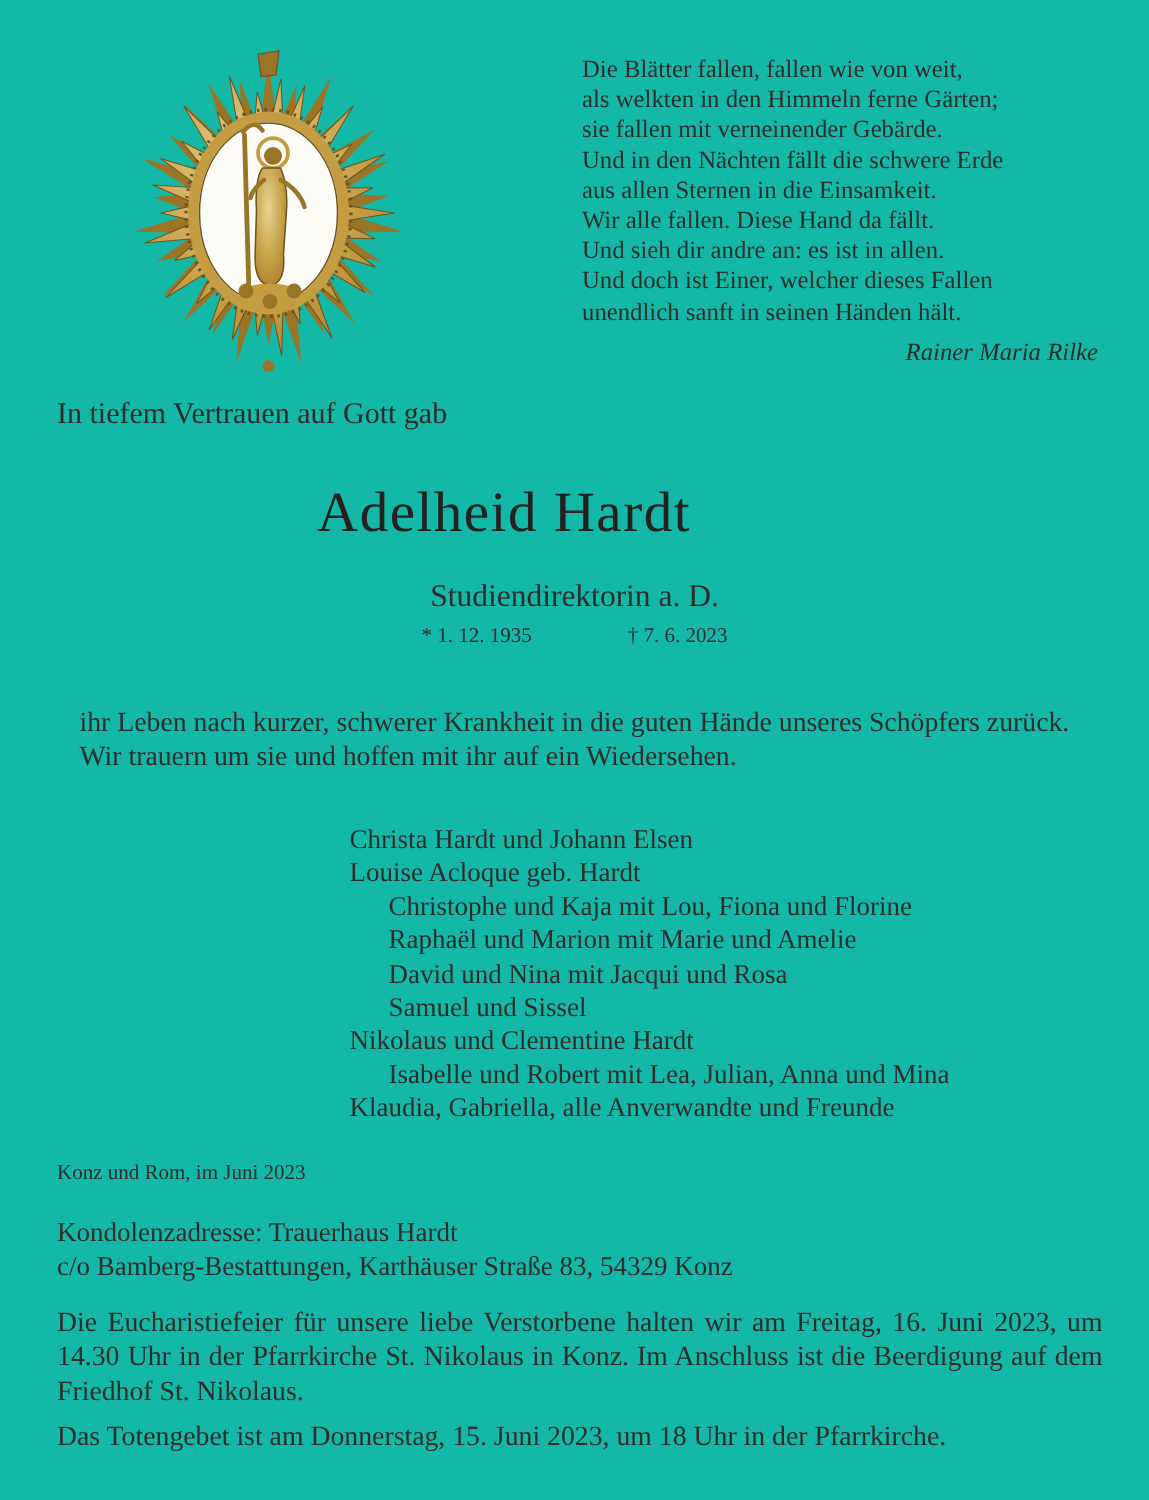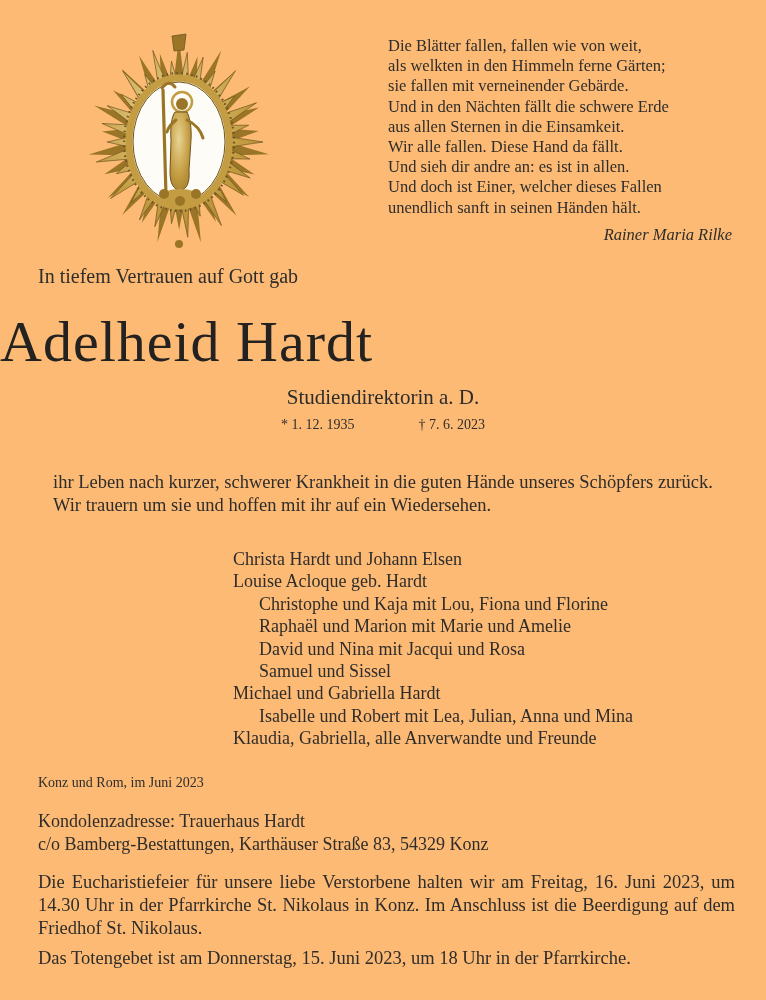--- a/index.html
+++ b/index.html
@@ -2,33 +2,33 @@
 <html lang="de"><head>
 <meta charset="utf-8">
 <title>Traueranzeige</title>
 <style>
   html,body{margin:0;padding:0;}
   body{
     width:766px;height:1000px;background:#ffffff;
     font-family:"Liberation Serif","DejaVu Serif",serif;
     color:#2e2d2b;position:relative;overflow:hidden;
   }
-  .page{position:absolute;inset:0;width:766px;height:1000px;background:#fdba74;}
+  .page{position:absolute;inset:0;width:766px;height:1000px;background:#14b8a6;}
 
   .emblem{position:absolute;left:84px;top:30px;width:190px;height:220px;}
 
   .poem{position:absolute;left:388px;top:36px;width:348px;}
   .poem-line{font-size:16.5px;line-height:20.2px;white-space:nowrap;}
   .poem-attrib{font-style:italic;text-align:right;font-size:16.5px;margin-top:7px;padding-right:4px;}
 
   .intro{position:absolute;left:38px;top:265px;font-size:20px;}
 
   .name{
     position:absolute;left:0;top:313px;width:672px;margin:0;
-    text-align:left;font-size:58px;line-height:58px;font-weight:400;
+    text-align:center;font-size:38px;line-height:58px;font-weight:400;
     letter-spacing:1px;color:#232220;
   }
   .title{position:absolute;left:0;top:385px;width:766px;text-align:center;font-size:21px;}
   .dates{
     position:absolute;left:0;top:417px;width:766px;
     display:flex;justify-content:center;gap:64px;font-size:14px;
   }
 
   .message{position:absolute;left:38px;top:471px;width:672px;font-size:18.5px;line-height:22.5px;margin-left:15px;}
 
@@ -105,21 +105,21 @@
 
   <div class="message">ihr Leben nach kurzer, schwerer Krankheit in die guten Hände unseres Schöpfers zurück. Wir trauern um sie und hoffen mit ihr auf ein Wiedersehen.</div>
 
   <div class="mourners">
       <div class="mourner-line">Christa Hardt und Johann Elsen</div>
       <div class="mourner-line">Louise Acloque geb. Hardt</div>
       <div class="mourner-line indented">Christophe und Kaja mit Lou, Fiona und Florine</div>
       <div class="mourner-line indented">Raphaël und Marion mit Marie und Amelie</div>
       <div class="mourner-line indented">David und Nina mit Jacqui und Rosa</div>
       <div class="mourner-line indented">Samuel und Sissel</div>
-      <div class="mourner-line">Michael und Gabriella Hardt</div>
+      <div class="mourner-line">Nikolaus und Clementine Hardt</div>
       <div class="mourner-line indented">Isabelle und Robert mit Lea, Julian, Anna und Mina</div>
       <div class="mourner-line">Klaudia, Gabriella, alle Anverwandte und Freunde</div>
     </div>
 
   <div class="placedate">Konz und Rom, im Juni 2023</div>
 
   <div class="condolence">
     <div>Kondolenzadresse: Trauerhaus Hardt</div>
     <div>c/o Bamberg-Bestattungen, Karthäuser Straße 83, 54329 Konz</div>
   </div>

